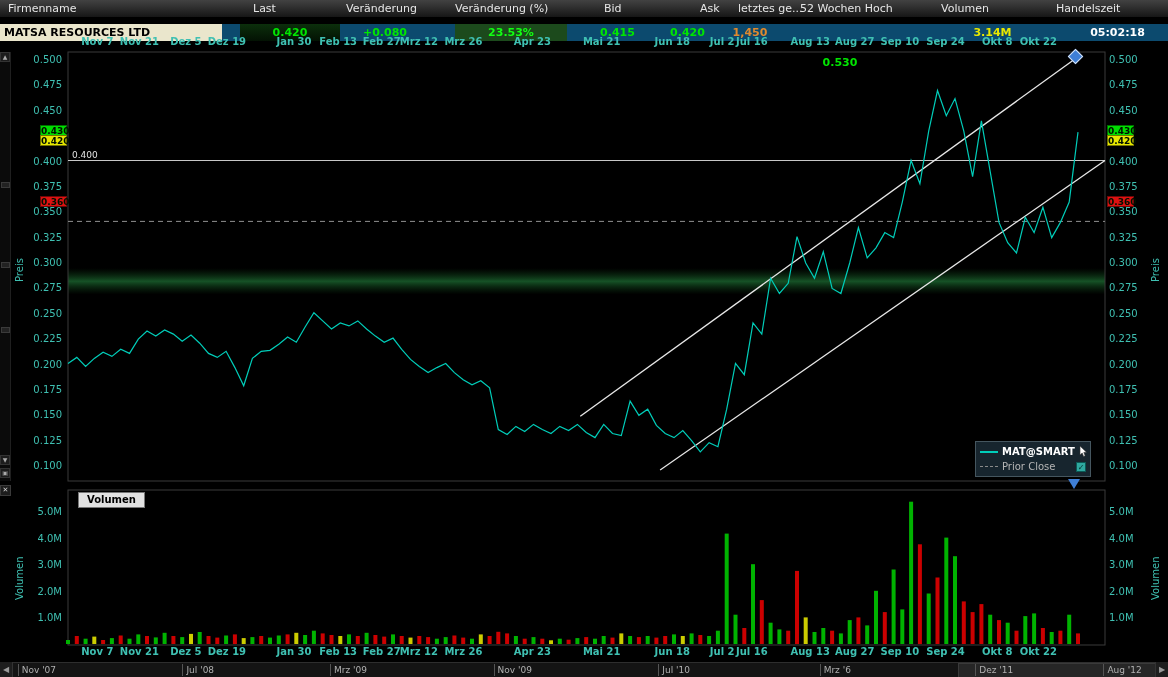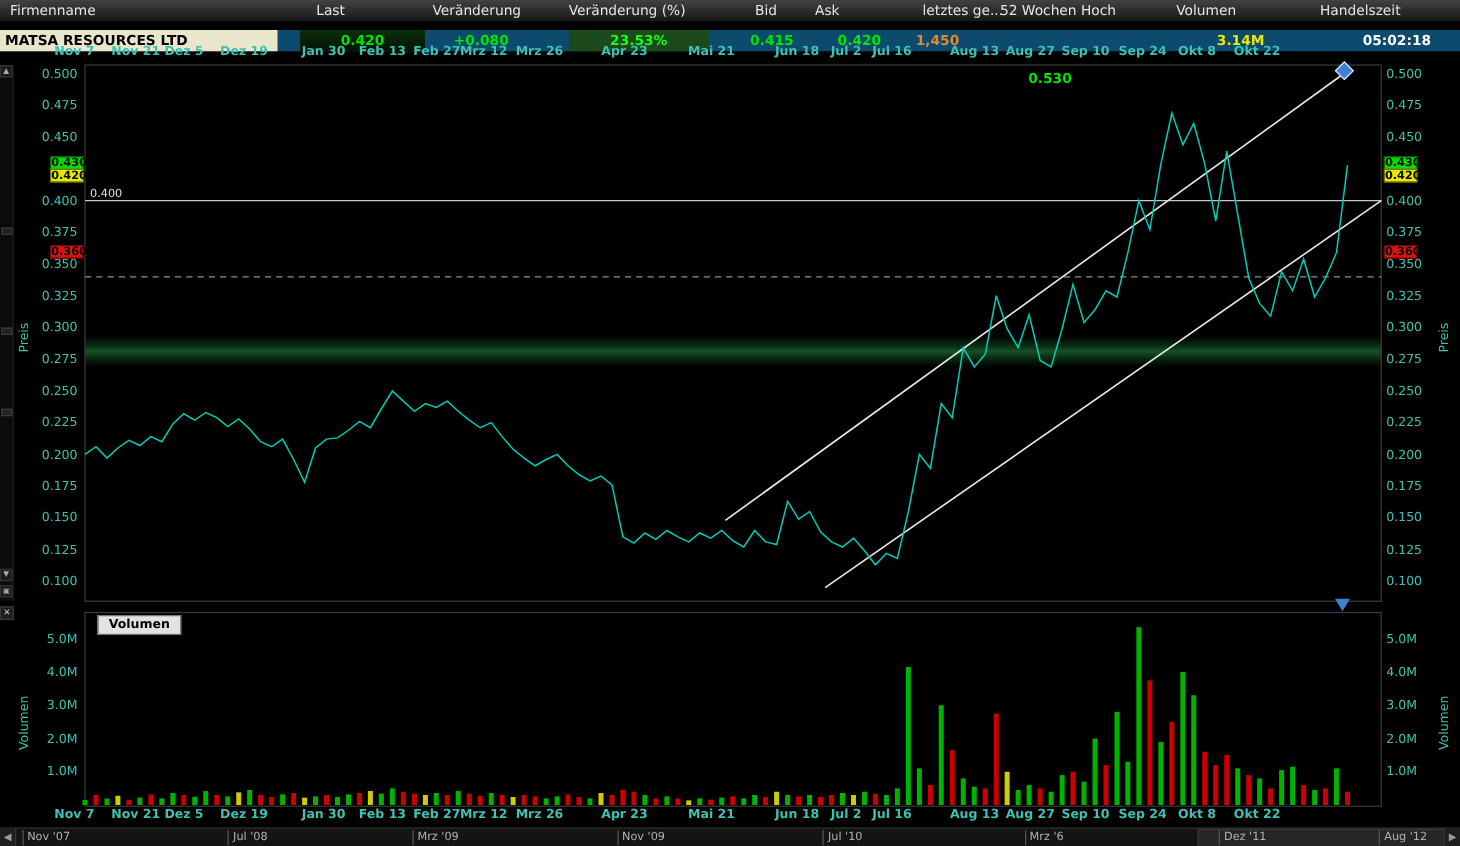--- a/index.html
+++ b/index.html
@@ -3,37 +3,37 @@
 <meta charset="utf-8">
 <style>
   html,body{margin:0;padding:0;background:#000;}
   .app{position:relative;width:1168px;height:677px;background:#000;overflow:hidden;
        font-family:"DejaVu Sans","Liberation Sans",sans-serif;}
   
   .hdr1{position:absolute;left:0;top:0;width:1168px;height:17px;
         background:linear-gradient(#424242,#161616);border-bottom:1px solid #000;}
   .hc{position:absolute;top:2px;font-size:11px;color:#e6e6e6;white-space:nowrap;}
   .hc0{left:8px}.hc1{left:253px}.hc2{left:346px}.hc3{left:455px}.hc4{left:604px}
-  .hc5{left:652px}.hc6{left:738px}.hc7{left:800px}.hc8{left:941px}.hc9{left:1056px}
+  .hc5{left:700px}.hc6{left:738px}.hc7{left:800px}.hc8{left:941px}.hc9{left:1056px}
   
   .hdr2{position:absolute;left:0;top:24px;width:1168px;height:17px;background:#0c4a6e;}
   .v{position:absolute;top:0;height:17px;line-height:17px;font-size:11px;font-weight:bold;
      text-align:center;white-space:nowrap;}
   .v.name{left:0;width:222px;background:#EAE6CC;color:#000;text-align:left;padding-left:4px;box-sizing:border-box;}
   .v.last{left:240px;width:100px;color:#00E600;background:linear-gradient(#0c2f0c,#031203);}
   .v.chg{left:345px;width:80px;color:#00E600;}
   .v.pct{left:455px;width:112px;color:#12FF12;background:#1C4A1C;}
   .v.bid{left:580px;width:75px;color:#00E600;}
   .v.ask{left:650px;width:75px;color:#00E600;}
   .v.qty{left:715px;width:70px;color:#E08A2E;}
   .v.hi52{left:805px;width:70px;color:#00E600;margin-top:30px;}
   .v.vol{left:955px;width:75px;color:#E8E800;}
   .v.time{left:1075px;width:85px;color:#fff;}
   
-  .dlabel{position:absolute;width:70px;text-align:left;font-size:10px;font-weight:bold;color:#3FC0B2;}
+  .dlabel{position:absolute;width:70px;text-align:right;font-size:10px;font-weight:bold;color:#3FC0B2;}
   .tick{position:absolute;width:44px;font-size:10px;color:#3FC0B2;line-height:11px;}
   .tick.left{text-align:right;}
   .tick.right{text-align:left;}
   .chip{position:absolute;width:27px;height:11px;font-size:9px;font-weight:bold;color:#001000;
         text-align:center;line-height:11px;border:1px solid rgba(0,0,0,.5);box-sizing:border-box;}
   .axis-title{position:absolute;font-size:10px;color:#3FC0B2;transform:rotate(-90deg);
         transform-origin:0 0;white-space:nowrap;}
   
   .legend{position:absolute;left:975px;top:441px;width:116px;height:36px;
         background:rgba(25,40,50,.93);border:1px solid #45565f;box-sizing:border-box;padding:2px 4px;}
@@ -248,20 +248,36 @@
       <rect x="1058.4" y="630.7" width="4" height="13.3" fill="#CC0000"></rect>
       <rect x="1067.2" y="614.7" width="4" height="29.3" fill="#00B300"></rect>
       <rect x="1076.0" y="633.4" width="4" height="10.6" fill="#CC0000"></rect>
     </svg>
 
   <div class="axis-title" style="left:14px;top:282px;">Preis</div>
   <div class="axis-title" style="left:1150px;top:282px;">Preis</div>
   <div class="axis-title" style="left:14px;top:600px;">Volumen</div>
   <div class="axis-title" style="left:1150px;top:600px;">Volumen</div>
 
+  <div class="legend">
+    <div class="lrow">
+      <span class="swatch line-swatch"></span>
+      <span class="ltext">MAT@SMART</span>
+      <span class="cursor-ic">
+        <svg width="9" height="11" style="position:static;display:block;">
+          <polygon points="1,0 1,9 3.2,7 4.6,10.5 6.2,9.8 4.8,6.4 7.5,6.2" fill="#fff" stroke="#333" stroke-width="0.6"></polygon>
+        </svg>
+      </span>
+    </div>
+    <div class="lrow">
+      <span class="swatch dash-swatch"></span>
+      <span class="ltext gray">Prior Close</span>
+      <span class="chk">✓</span>
+    </div>
+  </div>
 
   <div class="vol-tab">Volumen</div>
 
   <div class="diamond"></div>
   <div class="blue-tri"></div>
 
   <div class="hscroll"></div>
   <div class="tl-thumb"></div>
   <div class="harrow left" style="top:662px;">◀</div>
   <div class="harrow right" style="top:662px;">▶</div>

